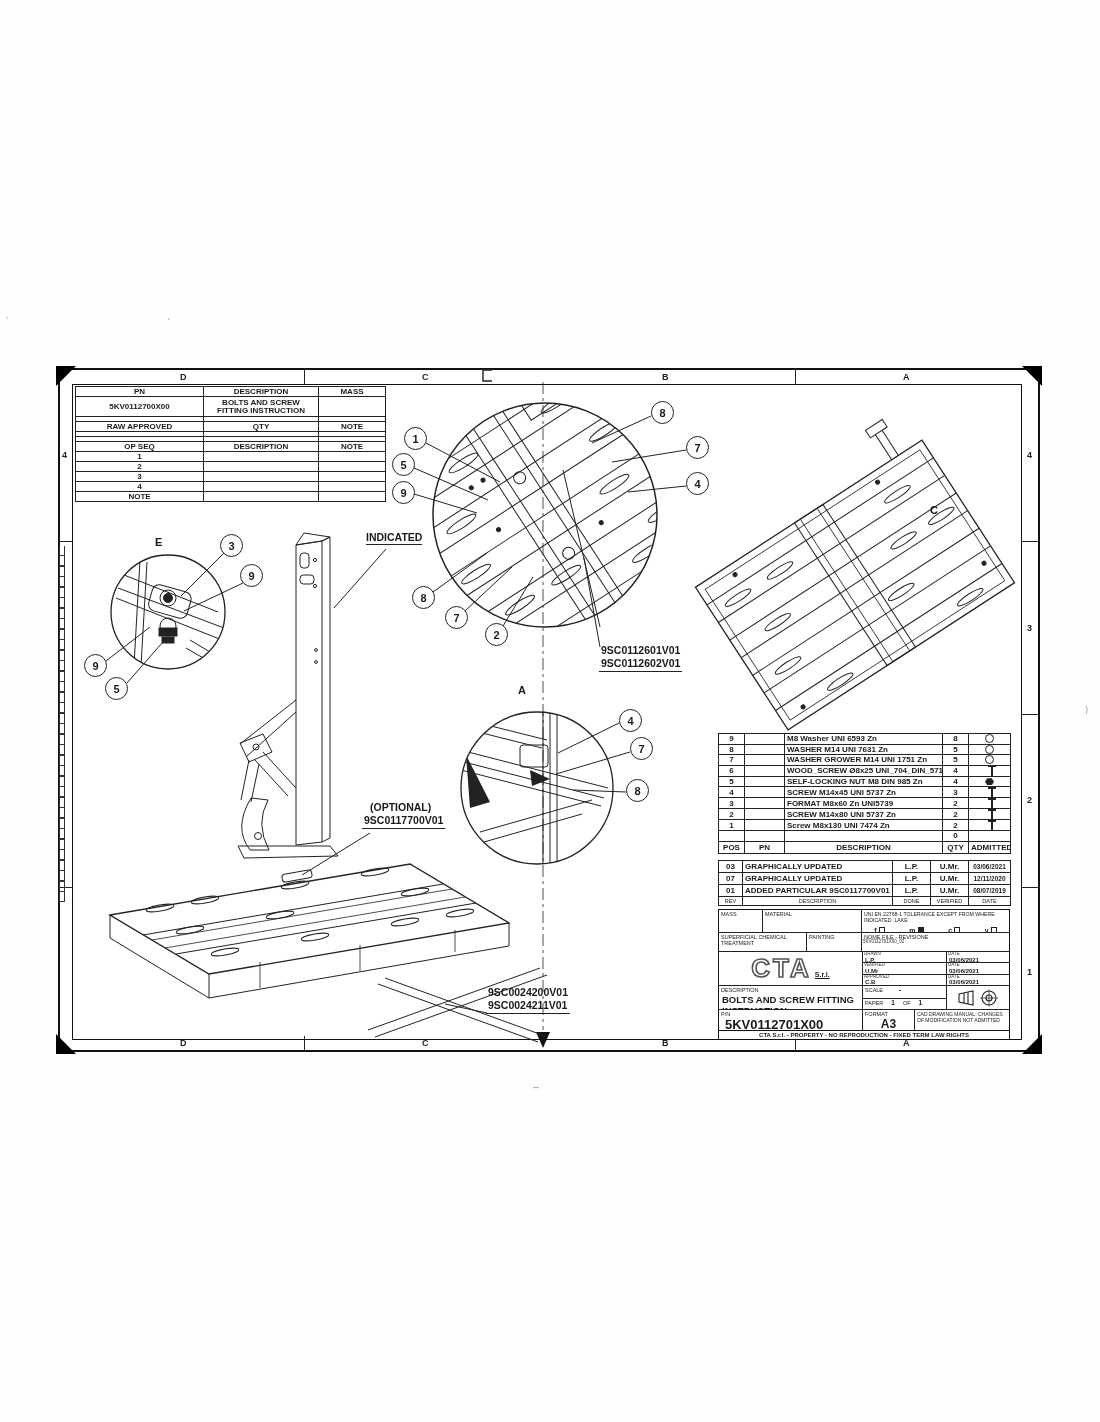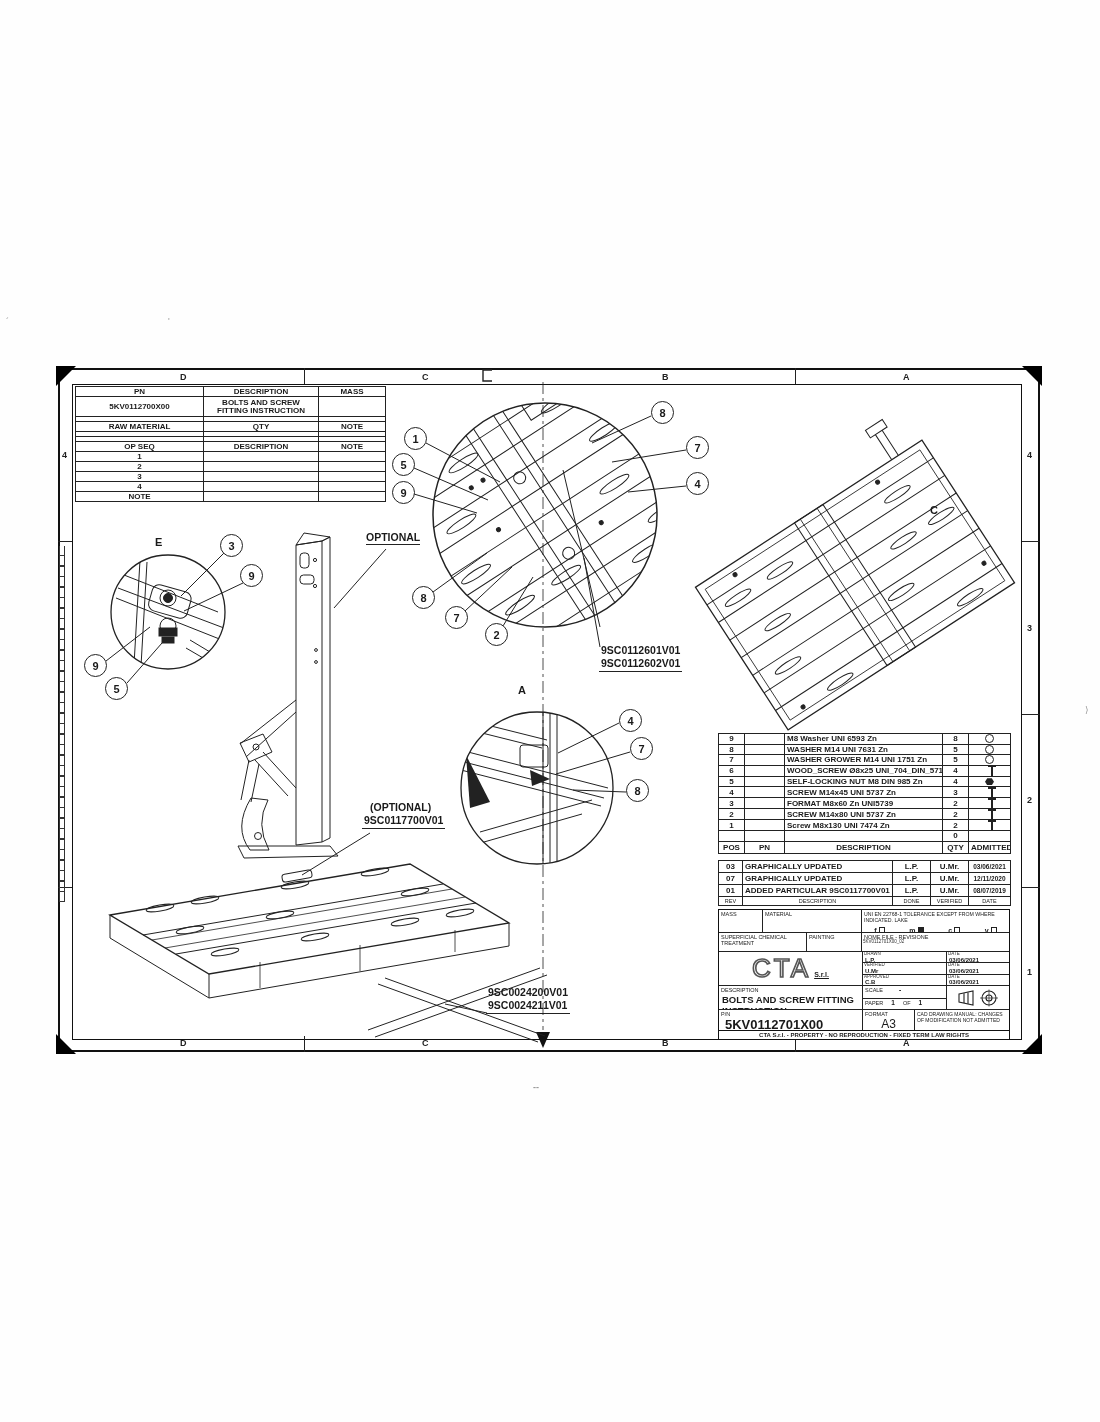--- a/index.html
+++ b/index.html
@@ -46,31 +46,31 @@
   .tb .cell{border-right:1px solid #222;box-sizing:border-box;overflow:hidden;position:relative;}
   .tb .cell:last-child{border-right:none;}
   .lab{font-size:5.5px;line-height:6px;padding:1px 2px 0;}
   .val-s{font-size:6.5px;font-weight:bold;line-height:7px;padding:0 2px;}
   .tol-note{font-size:5.2px;line-height:6px;padding:1px 2px;}
   .flags{display:flex;justify-content:space-around;align-items:center;height:12px;}
   .flag{display:flex;align-items:center;gap:2px;font-size:7px;font-weight:bold;}
   .box{width:6px;height:6px;border:1.2px solid #222;display:inline-block;box-sizing:border-box;}
   .box.checked{background:#222;}
   .logo-wrap{display:flex;align-items:center;justify-content:center;height:100%;}
-  .logo{font-size:26px;font-weight:normal;letter-spacing:3px;color:#fff;-webkit-text-stroke:1.6px #555;text-shadow:0 0 0 #fff;}
+  .logo{font-size:26px;font-weight:bold;letter-spacing:3px;color:#fff;-webkit-text-stroke:1.6px #555;text-shadow:0 0 0 #fff;}
   .logo-suffix{font-size:7px;font-weight:bold;margin-left:3px;margin-top:12px;text-decoration:underline;}
   .sig-row{display:flex;border-bottom:1px solid #222;height:11.3px;box-sizing:border-box;}
   .sig-row:last-child{border-bottom:none;}
   .sig-cell{border-right:1px solid #222;box-sizing:border-box;overflow:hidden;}
   .sig-cell:last-child{border-right:none;}
   .tiny{font-size:4.5px;line-height:4.5px;padding-left:1px;color:#333;}
   .sig-val{font-size:6px;font-weight:bold;line-height:6px;padding-left:2px;}
   .desc-val{font-size:9.5px;font-weight:bold;padding:1px 3px;}
   .pn-val{font-size:13px;font-weight:bold;padding:0 6px;}
-  .fmt-val{font-size:12px;font-weight:normal;text-align:center;}
+  .fmt-val{font-size:12px;font-weight:bold;text-align:center;}
   .cad-note{font-size:5px;line-height:5.8px;padding:2px;white-space:normal;}
   .strip{position:absolute;left:718px;top:1030px;width:292px;height:10px;border:1.2px solid #111;box-sizing:border-box;
          font-size:6px;text-align:center;line-height:8px;font-weight:bold;background:#fff;}
   
   .balloon{position:absolute;width:21px;height:21px;border:1.3px solid #222;border-radius:50%;background:#fff;
            font-size:11px;font-weight:bold;display:flex;align-items:center;justify-content:center;z-index:5;}
   .dlabel{position:absolute;font-size:11px;font-weight:bold;z-index:5;}
   .ref{position:absolute;font-size:10.5px;font-weight:bold;line-height:13px;border-bottom:1.4px solid #222;
        padding:0 2px 1px;z-index:5;}
   .underline{border-bottom:1.4px solid #222;padding-bottom:1px;}
@@ -290,21 +290,21 @@
   <div class="balloon" style="left:485px;top:623px;">2</div>
   <div class="balloon" style="left:220px;top:534px;">3</div>
   <div class="balloon" style="left:240px;top:564px;">9</div>
   <div class="balloon" style="left:84px;top:654px;">9</div>
   <div class="balloon" style="left:105px;top:677px;">5</div>
   <div class="balloon" style="left:619px;top:709px;">4</div>
   <div class="balloon" style="left:630px;top:737px;">7</div>
   <div class="balloon" style="left:626px;top:779px;">8</div>
 
   <div class="dlabel" style="left:155px;top:536px;">E</div>
-  <div class="dlabel underline" style="left:366px;top:531px;font-size:10.5px;">OPTIONAL</div>
+  <div class="dlabel underline" style="left:366px;top:531px;font-size:10.5px;">INDICATED</div>
   <div class="dlabel" style="left:518px;top:684px;">A</div>
   <div class="dlabel" style="left:930px;top:504px;">C</div>
   <div class="ref" style="left:599px;top:644px;">
     <div>9SC0112601V01</div>
     <div>9SC0112602V01</div>
   </div>
   <div class="ref" style="left:362px;top:801px;">
     <div style="padding-left:6px;">(OPTIONAL)</div>
     <div>9SC0117700V01</div>
   </div>
@@ -329,21 +329,21 @@
       <td class="big">5KV0112700X00</td>
       <td class="big">BOLTS AND SCREW FITTING INSTRUCTION</td>
       <td class="big"></td>
     </tr>
     <tr class="thin">
           <td></td>
           <td></td>
           <td></td>
         </tr>
     <tr class="hdr">
-      <td>RAW MATERIAL</td>
+      <td>RAW APPROVED</td>
       <td>QTY</td>
       <td>NOTE</td>
     </tr>
     <tr class="thin">
           <td></td>
           <td></td>
           <td></td>
         </tr>
     <tr class="thin">
           <td></td>

